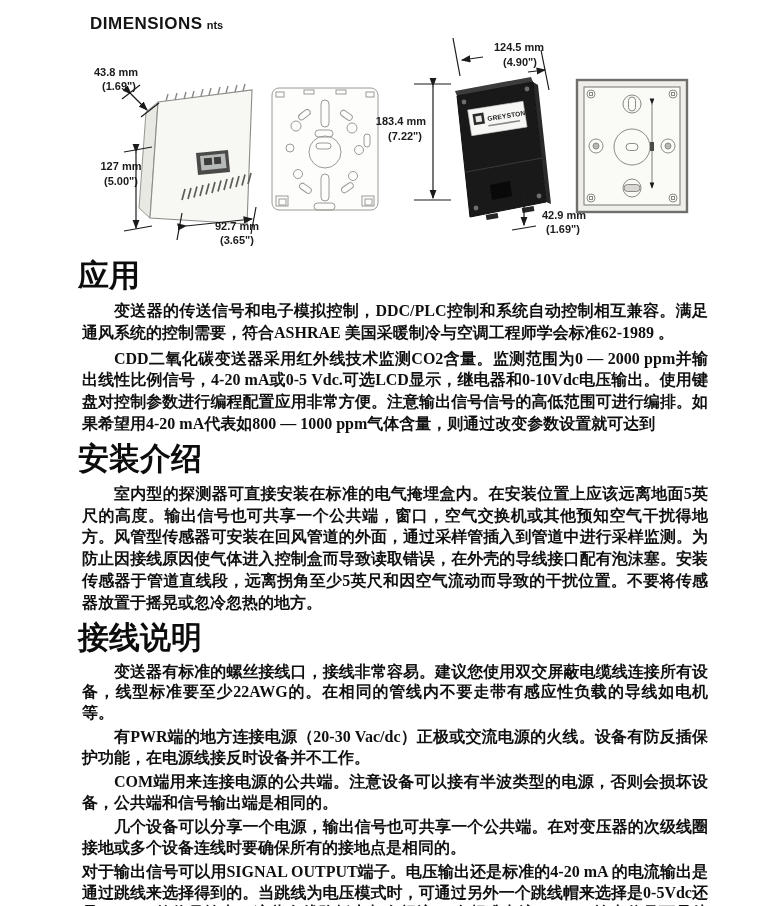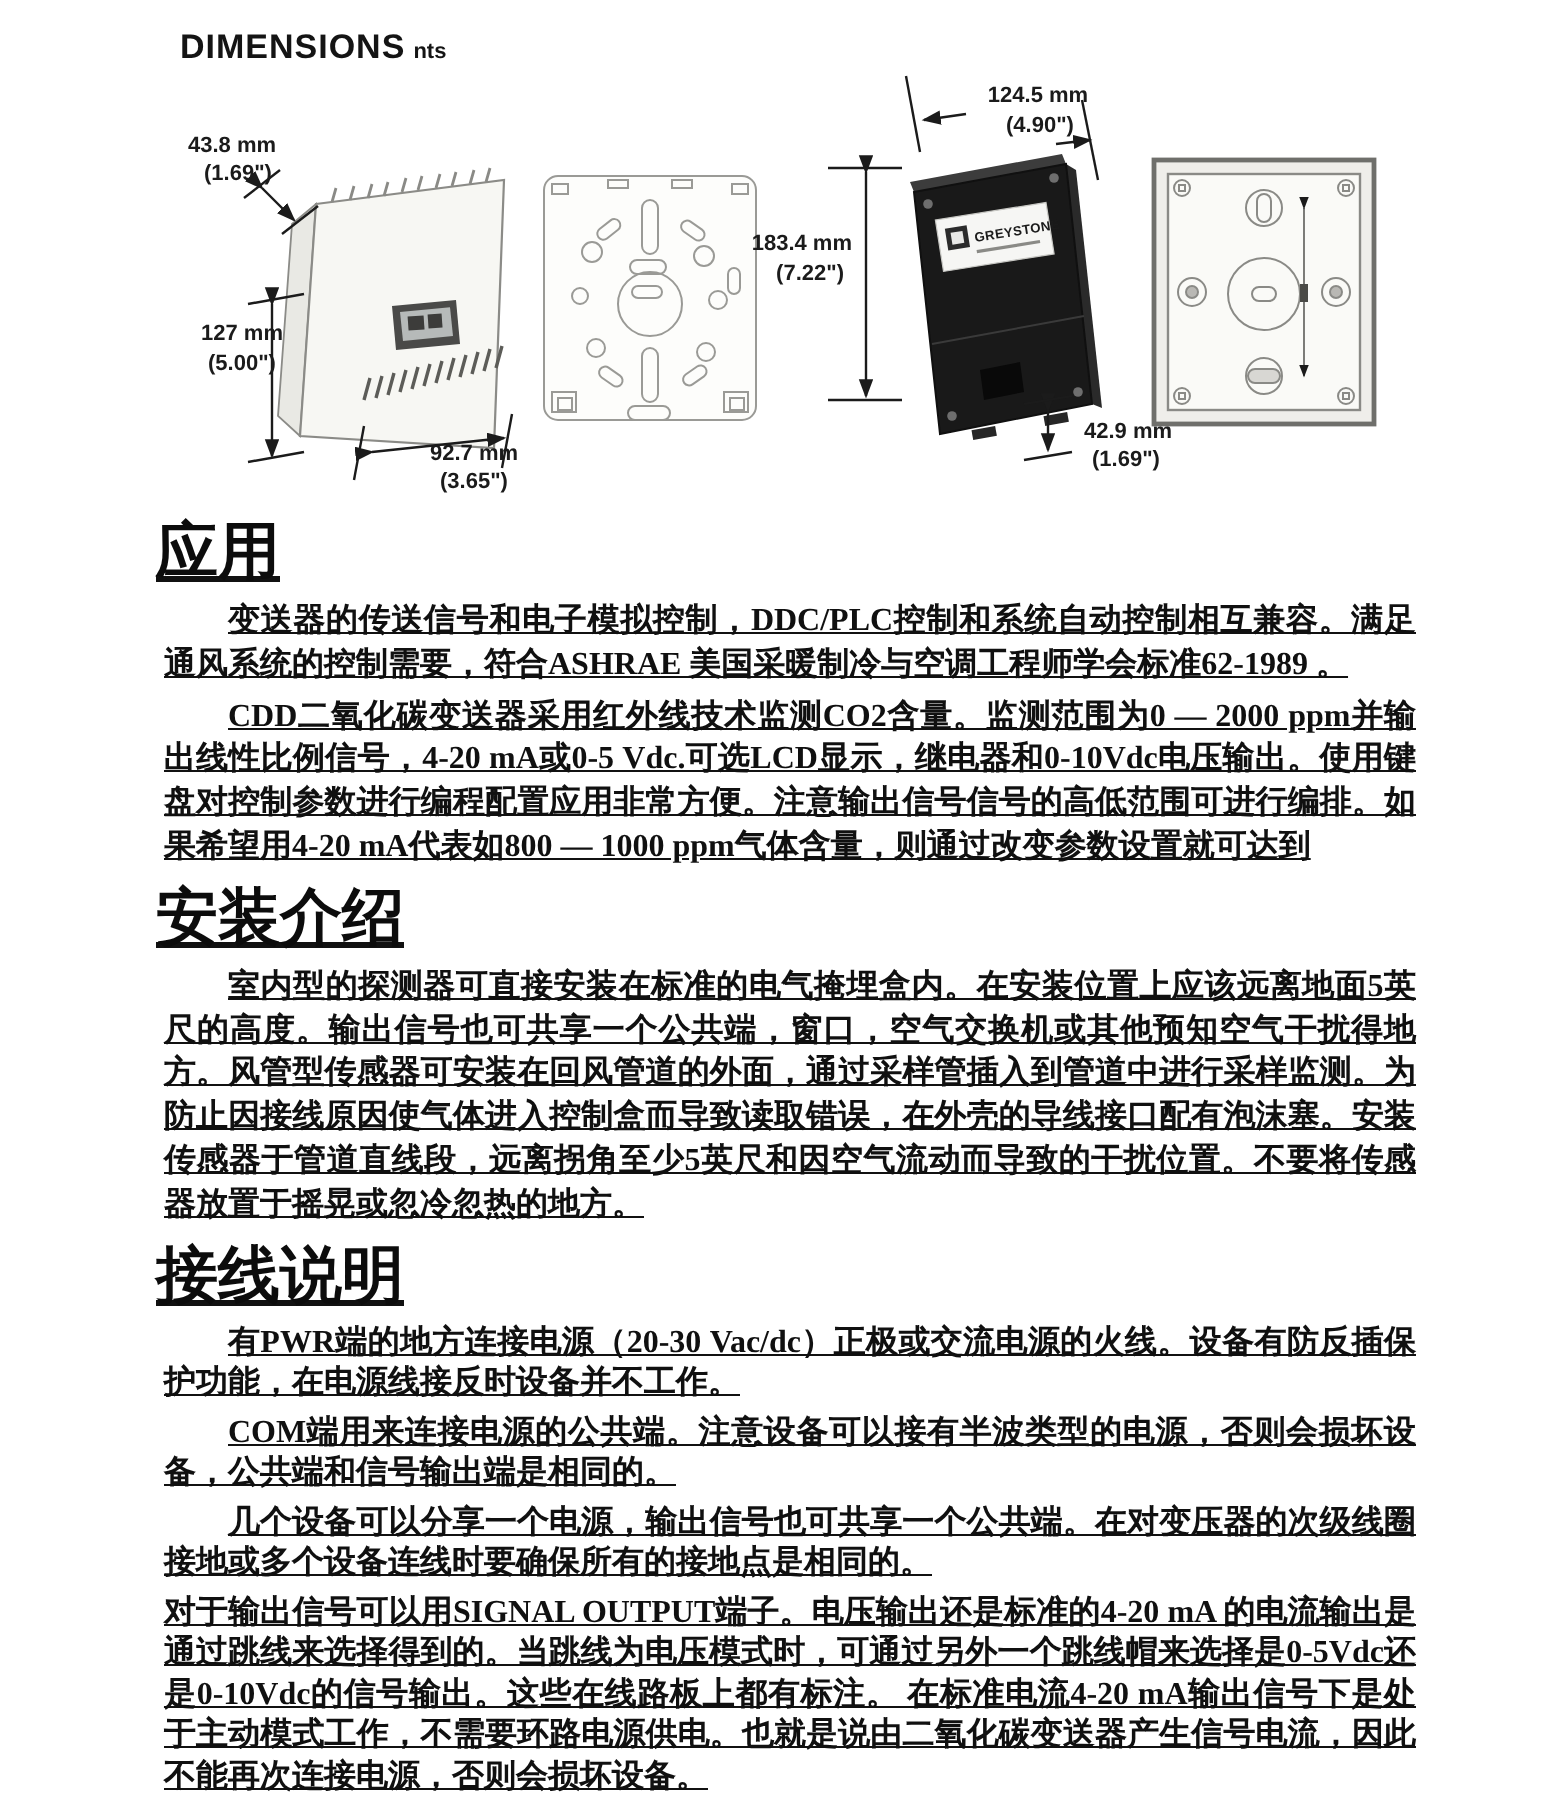--- a/index.html
+++ b/index.html
@@ -7,21 +7,21 @@
         font-family:"Liberation Serif","DejaVu Serif",serif;color:#111;}
   
   .figure{position:absolute;top:0;left:0;width:780px;height:256px;}
   .fig-title{position:absolute;top:14px;left:90px;font-family:"Liberation Sans","DejaVu Sans",sans-serif;
              font-weight:bold;font-size:17px;color:#141414;letter-spacing:.5px;}
   .fig-title .suffix{font-size:11px;font-weight:bold;margin-left:4px;letter-spacing:0;margin-top:20px;}
   svg text{font-family:"Liberation Sans","DejaVu Sans",sans-serif;font-weight:bold;fill:#1b1b1b;}
   .dimlbl{font-size:11px;}
   
   .content{position:absolute;top:256px;left:0;width:780px;padding:0;}
-  .content section{margin:0 68px 2px 78px;text-decoration:underline;}
+  .content section{margin:0 68px 2px 78px;}
   .content h2{font-size:31px;line-height:40px;margin:0;font-weight:bold;color:#0c0c0c;
               font-family:"Liberation Serif","DejaVu Serif",serif;}
   .content p{margin:4px;font-size:16px;font-weight:bold;line-height:21.8px;text-align:justify;
              text-indent:2em;color:#101010;}
   .content section.tight p{line-height:20.5px;}
   .content p.no-indent{text-indent:0;}
 </style>
 </head>
 <body>
 
@@ -184,20 +184,21 @@
       <p>CDD二氧化碳变送器采用红外线技术监测CO2含量。监测范围为0 — 2000 ppm并输出线性比例信号，4-20 mA或0-5 Vdc.可选LCD显示，继电器和0-10Vdc电压输出。使用键盘对控制参数进行编程配置应用非常方便。注意输出信号信号的高低范围可进行编排。如果希望用4-20 mA代表如800 — 1000 ppm气体含量，则通过改变参数设置就可达到</p>
     </section>
 
     <section>
       <h2>安装介绍</h2>
       <p>室内型的探测器可直接安装在标准的电气掩埋盒内。在安装位置上应该远离地面5英尺的高度。输出信号也可共享一个公共端，窗口，空气交换机或其他预知空气干扰得地方。风管型传感器可安装在回风管道的外面，通过采样管插入到管道中进行采样监测。为防止因接线原因使气体进入控制盒而导致读取错误，在外壳的导线接口配有泡沫塞。安装传感器于管道直线段，远离拐角至少5英尺和因空气流动而导致的干扰位置。不要将传感器放置于摇晃或忽冷忽热的地方。</p>
     </section>
 
     <section class="tight">
       <h2>接线说明</h2>
+      <p>变送器有标准的螺丝接线口，接线非常容易。建议您使用双交屏蔽电缆线连接所有设备，线型标准要至少22AWG的。在相同的管线内不要走带有感应性负载的导线如电机等。</p>
       <p>有PWR端的地方连接电源（20-30 Vac/dc）正极或交流电源的火线。设备有防反插保护功能，在电源线接反时设备并不工作。</p>
       <p>COM端用来连接电源的公共端。注意设备可以接有半波类型的电源，否则会损坏设备，公共端和信号输出端是相同的。</p>
       <p>几个设备可以分享一个电源，输出信号也可共享一个公共端。在对变压器的次级线圈接地或多个设备连线时要确保所有的接地点是相同的。</p>
       <p class="no-indent">对于输出信号可以用SIGNAL OUTPUT端子。电压输出还是标准的4-20 mA 的电流输出是通过跳线来选择得到的。当跳线为电压模式时，可通过另外一个跳线帽来选择是0-5Vdc还是0-10Vdc的信号输出。这些在线路板上都有标注。 在标准电流4-20 mA输出信号下是处于主动模式工作，不需要环路电源供电。也就是说由二氧化碳变送器产生信号电流，因此不能再次连接电源，否则会损坏设备。</p>
     </section>
 
   </div>
 </div>
 
 </body></html>

